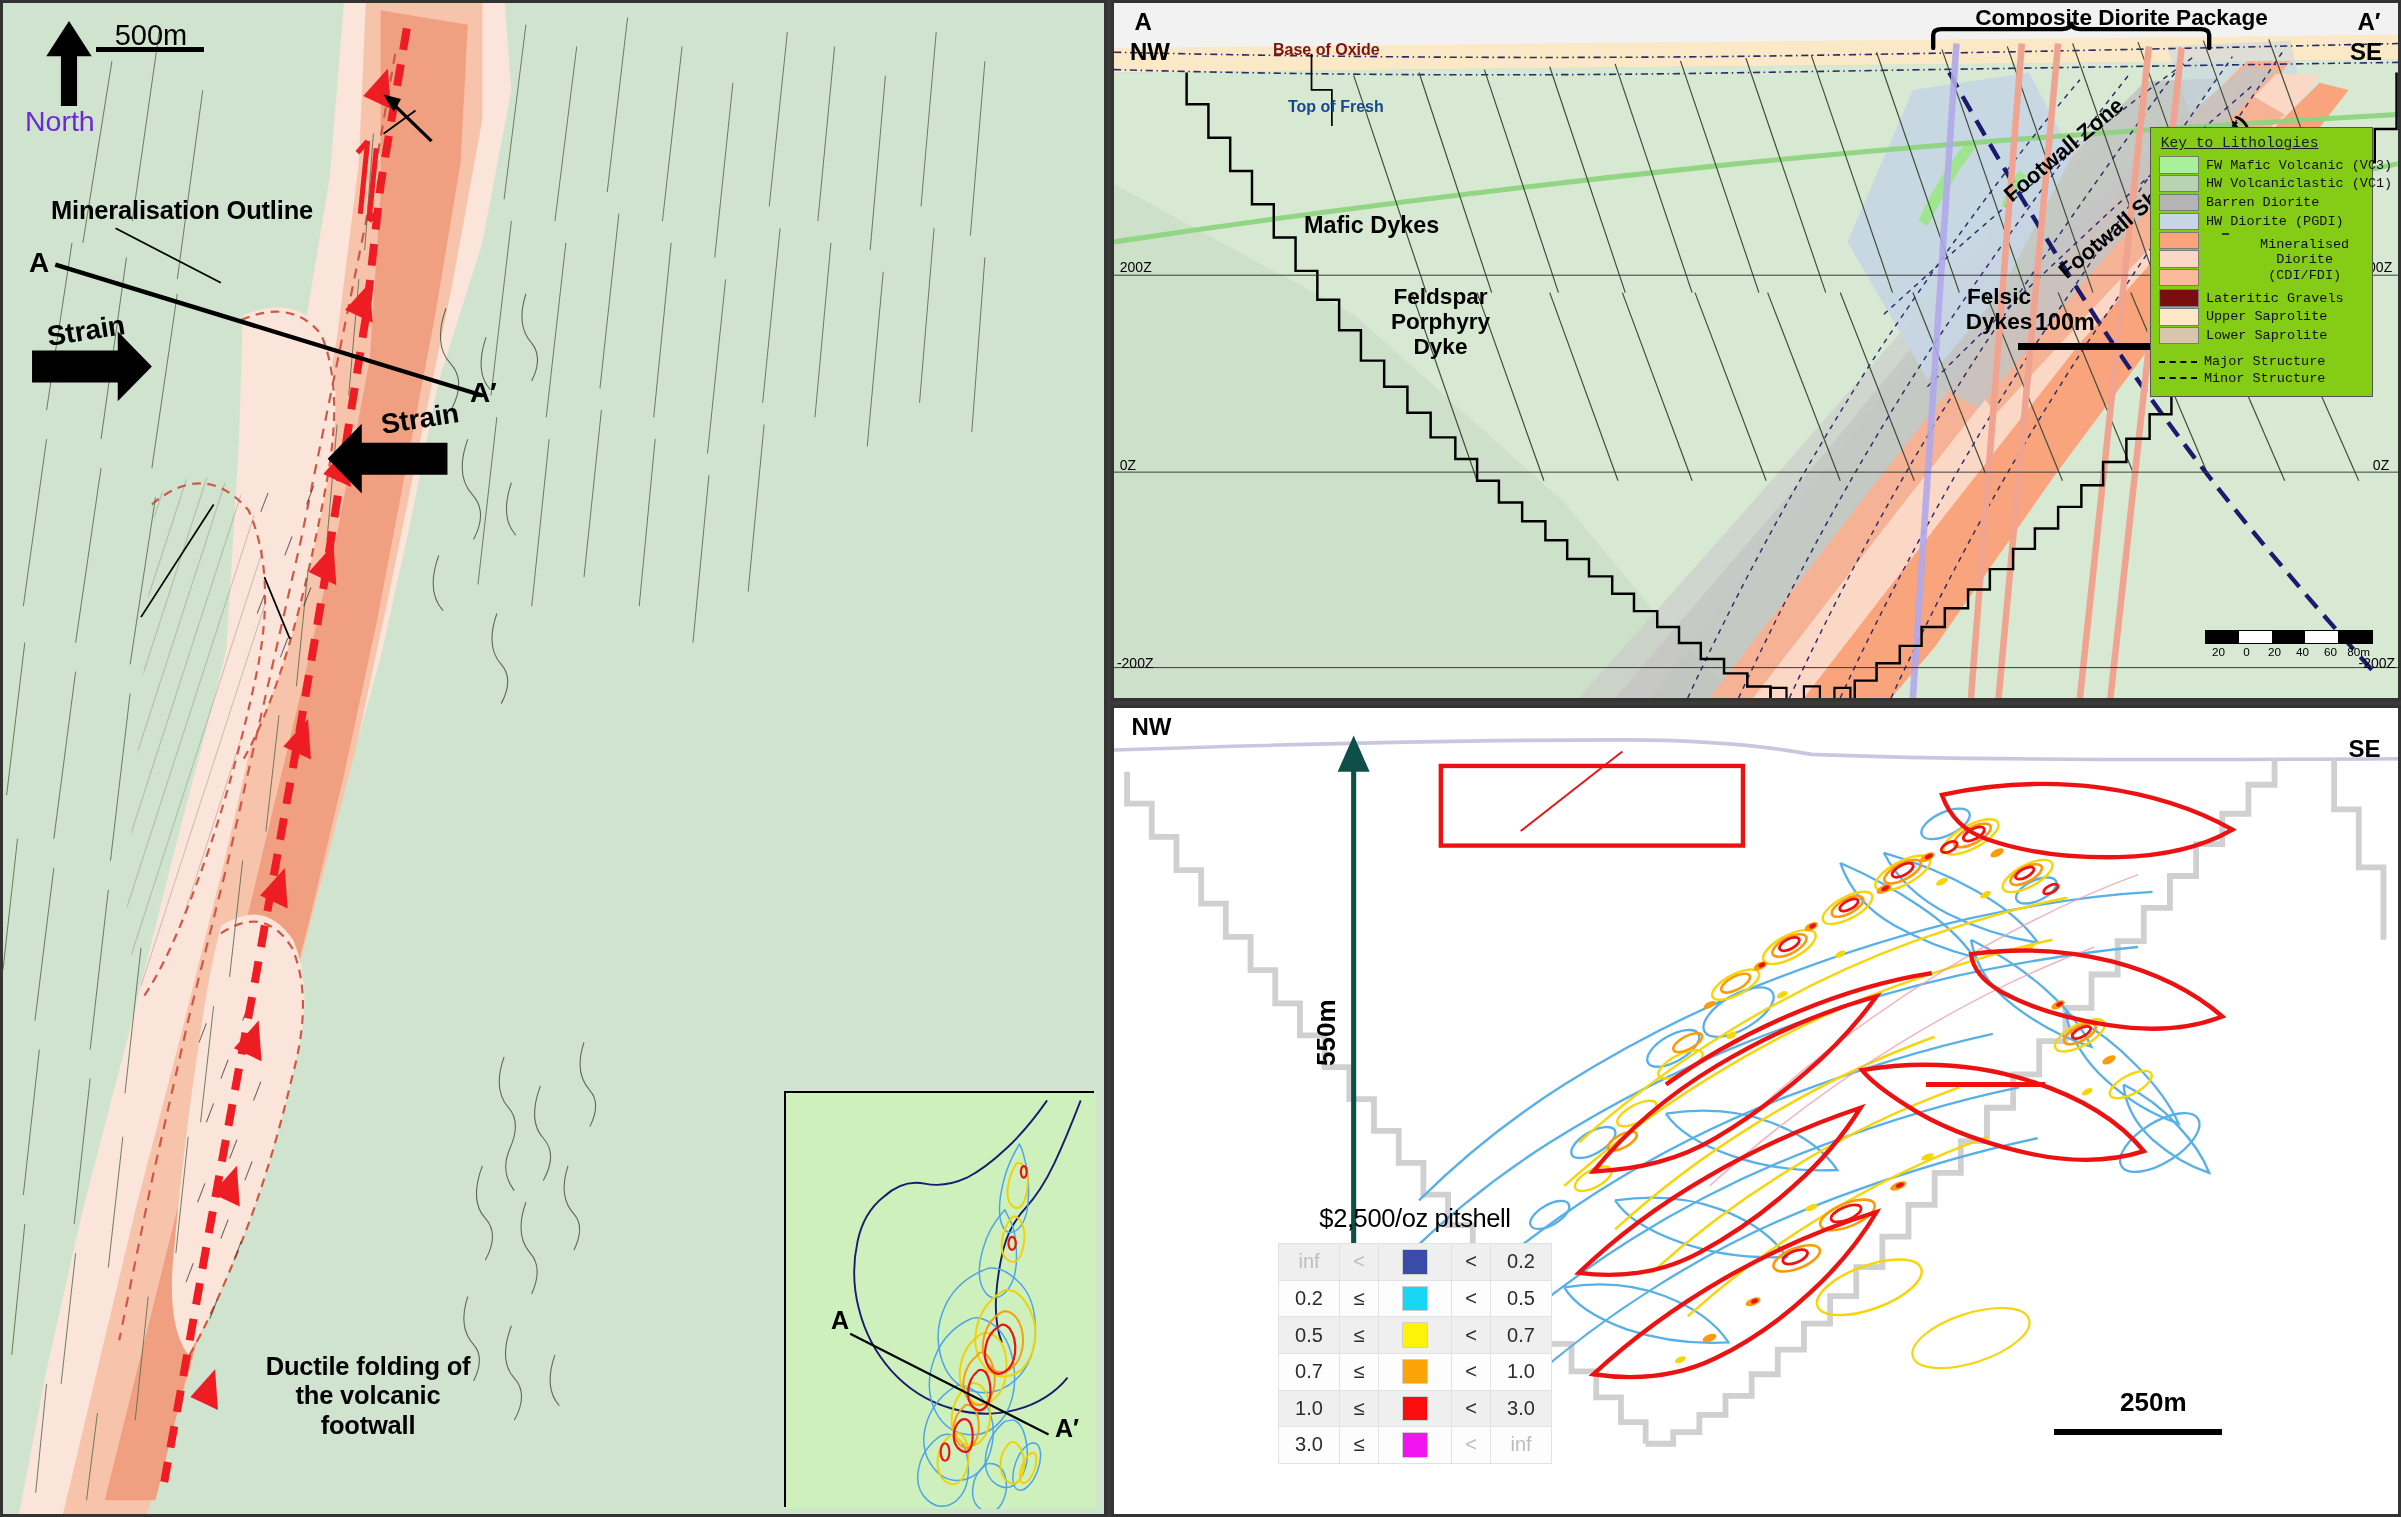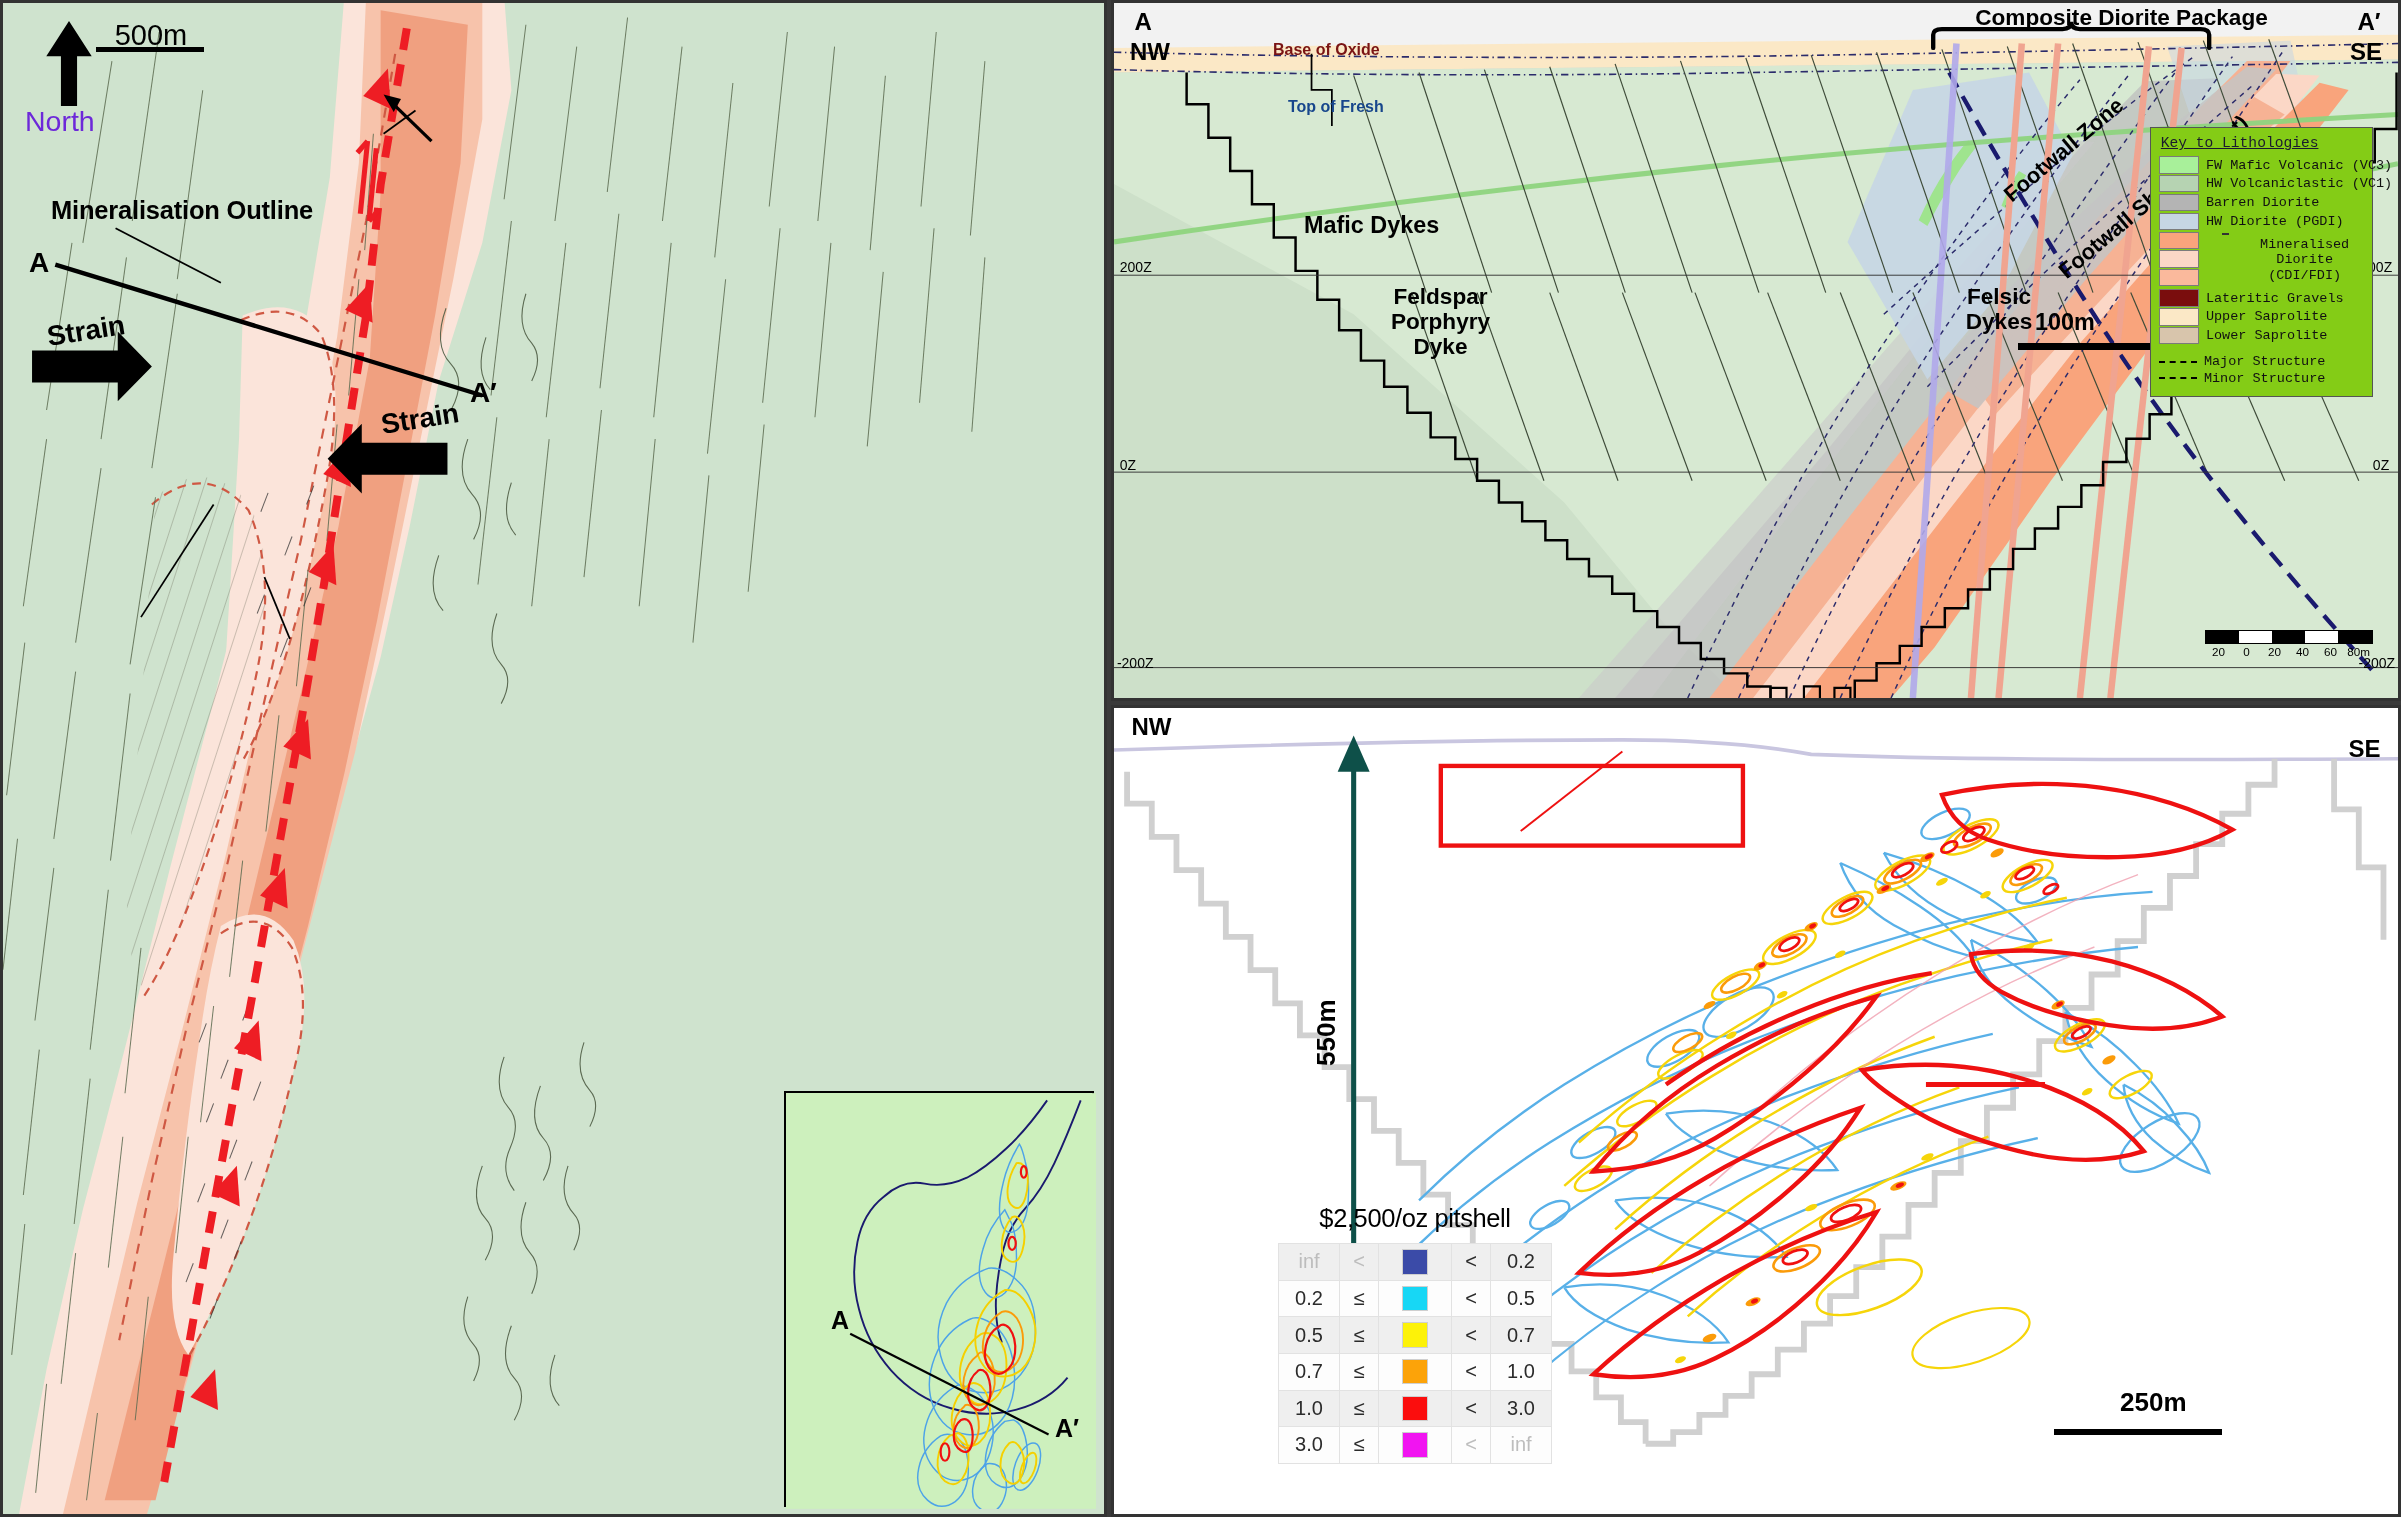--- a/index.html
+++ b/index.html
@@ -254,20 +254,23 @@
     <svg id="north-arrow" viewBox="0 0 90 120">
       <polygon points="45,4 76,52 56,52 56,120 34,120 34,52 14,52" fill="#000"></polygon>
     </svg>
     <div id="north-text">North</div>
     <div id="scale500-text">500m</div>
     <div id="scale500-line"></div>
 
     <div class="maplabel" style="left:33px;top:193px;width:292px;font-size:25.5px;">Mineralisation Outline</div>
     <div class="maplabel" style="left:44px;top:312px;font-size:28px;transform:rotate(-9deg);">Strain</div>
     <div class="maplabel" style="left:378px;top:400px;font-size:28px;transform:rotate(-9deg);">Strain</div>
+    <div class="maplabel" style="left:248px;top:1349px;width:234px;font-size:25.5px;">Ductile folding of
+the volcanic
+footwall</div>
     <div class="maplabel" style="left:26px;top:244px;font-size:28px;">A</div>
     <div class="maplabel" style="left:467px;top:374px;font-size:28px;">A′</div>
 
     <div id="inset">
       <svg viewBox="0 0 425 570" width="310" height="416">
         <rect x="0" y="0" width="425" height="570" fill="#cdf0bd"></rect>
 
         <path d="M358,10 q-28,40 -56,66 q-30,28 -54,40 q-30,14 -58,8 q-30,-6 -56,18 q-28,22 -36,62
                  q-10,46 2,92 q12,48 44,84 q34,38 82,52 q46,14 90,2 q44,-12 70,-44" fill="none" stroke="#1a1a6e" stroke-width="2.6"></path>
         <path d="M404,10 q-20,52 -36,86 q-18,38 -40,62 q-22,24 -30,56 q-8,32 -10,66 q-2,36 8,62" fill="none" stroke="#1a1a6e" stroke-width="2.6"></path>

